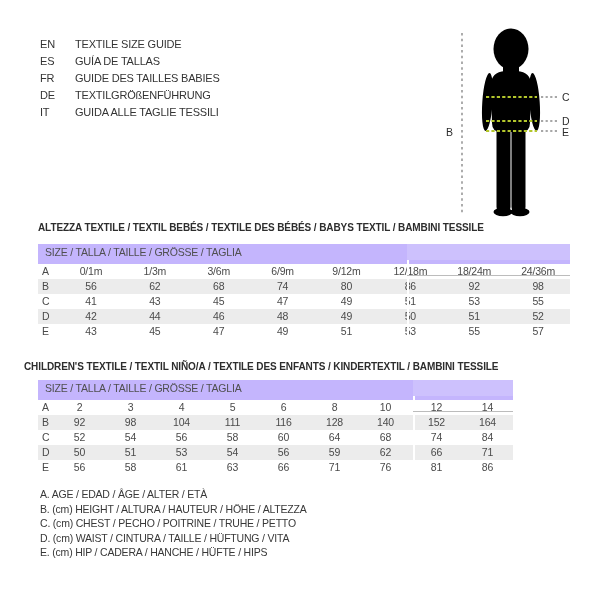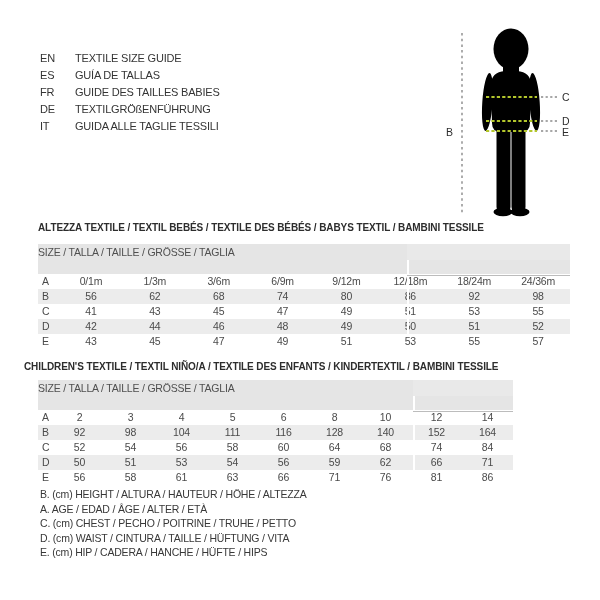--- a/index.html
+++ b/index.html
@@ -4,40 +4,40 @@
 <style>
   html,body{margin:0;padding:0;}
   body{
     width:600px;height:600px;background:#ffffff;position:relative;overflow:hidden;
     font-family:"Liberation Sans", sans-serif;color:#3c3c3c;
     -webkit-font-smoothing:antialiased;
   }
   .abs{position:absolute;}
 
   
-  .lang-list{left:40px;top:50px;}
+  .lang-list{left:40px;top:36px;}
   .lang-row{display:flex;line-height:17px;font-size:11px;color:#343434;letter-spacing:-0.2px;}
   .lang-code{width:35px;flex:0 0 35px;}
 
   
   .figure{left:440px;top:10px;width:150px;height:225px;}
   .figure svg{display:block;}
   .figure text{font-family:"Liberation Sans",sans-serif;font-size:10.5px;fill:#2e2e2e;}
 
   
   .sec-title{font-size:10px;font-weight:700;color:#2d2d2d;letter-spacing:-0.1px;white-space:nowrap;}
   .babies-title{left:38px;top:222px;}
   .children-title{left:24px;top:361px;}
 
   
   .table-wrap{position:absolute;}
   .babies-wrap{left:38px;top:244px;width:532px;}
   .children-wrap{left:38px;top:380px;width:475px;}
-  .size-bar{height:30px;line-height:16px;background:#e5e5e5;color:#4f4f4f;
-    font-size:10.5px;letter-spacing:-0.2px;box-sizing:border-box;}
+  .size-bar{height:20px;line-height:16px;background:#c4b5fd;color:#4f4f4f;
+    font-size:10.5px;padding-left:7px;letter-spacing:-0.2px;box-sizing:border-box;}
   table.size-table{border-collapse:collapse;table-layout:fixed;width:100%;
     font-size:10.5px;color:#4a4a4a;letter-spacing:-0.2px;}
   table.size-table td{height:15px;line-height:15px;padding:0;text-align:center;
     overflow:visible;white-space:nowrap;}
   table.size-table td.rowlabel{text-align:left;padding-left:4px;}
   table.size-table tbody tr:nth-child(even){background:#ececec;}
   .babies-wrap td.rowlabel{width:17px;}
   .children-wrap td.rowlabel{width:12px;}
 
   
@@ -243,20 +243,20 @@
             <td>86</td>
           </tr>
         </tbody>
       </table>
     <div class="abs hl-lighten" style="left:375px;top:0;width:100px;height:16px;"></div>
     <div class="abs hl-vline" style="left:375px;top:16px;height:75px;"></div>
     <div class="abs hl-underline" style="left:375px;top:31px;width:100px;"></div>
   </div>
 
   <div class="abs legend">
+    <div class="legend-row">A. AGE / EDAD / ÂGE / ALTER / ETÀ</div>
     <div class="legend-row">B. (cm) HEIGHT / ALTURA / HAUTEUR / HÖHE / ALTEZZA</div>
-    <div class="legend-row">A. AGE / EDAD / ÂGE / ALTER / ETÀ</div>
     <div class="legend-row">C. (cm) CHEST / PECHO / POITRINE / TRUHE / PETTO</div>
     <div class="legend-row">D. (cm) WAIST / CINTURA / TAILLE / HÜFTUNG / VITA</div>
     <div class="legend-row">E. (cm) HIP / CADERA / HANCHE / HÜFTE / HIPS</div>
   </div>
 
 </div>
 
 </body></html>

